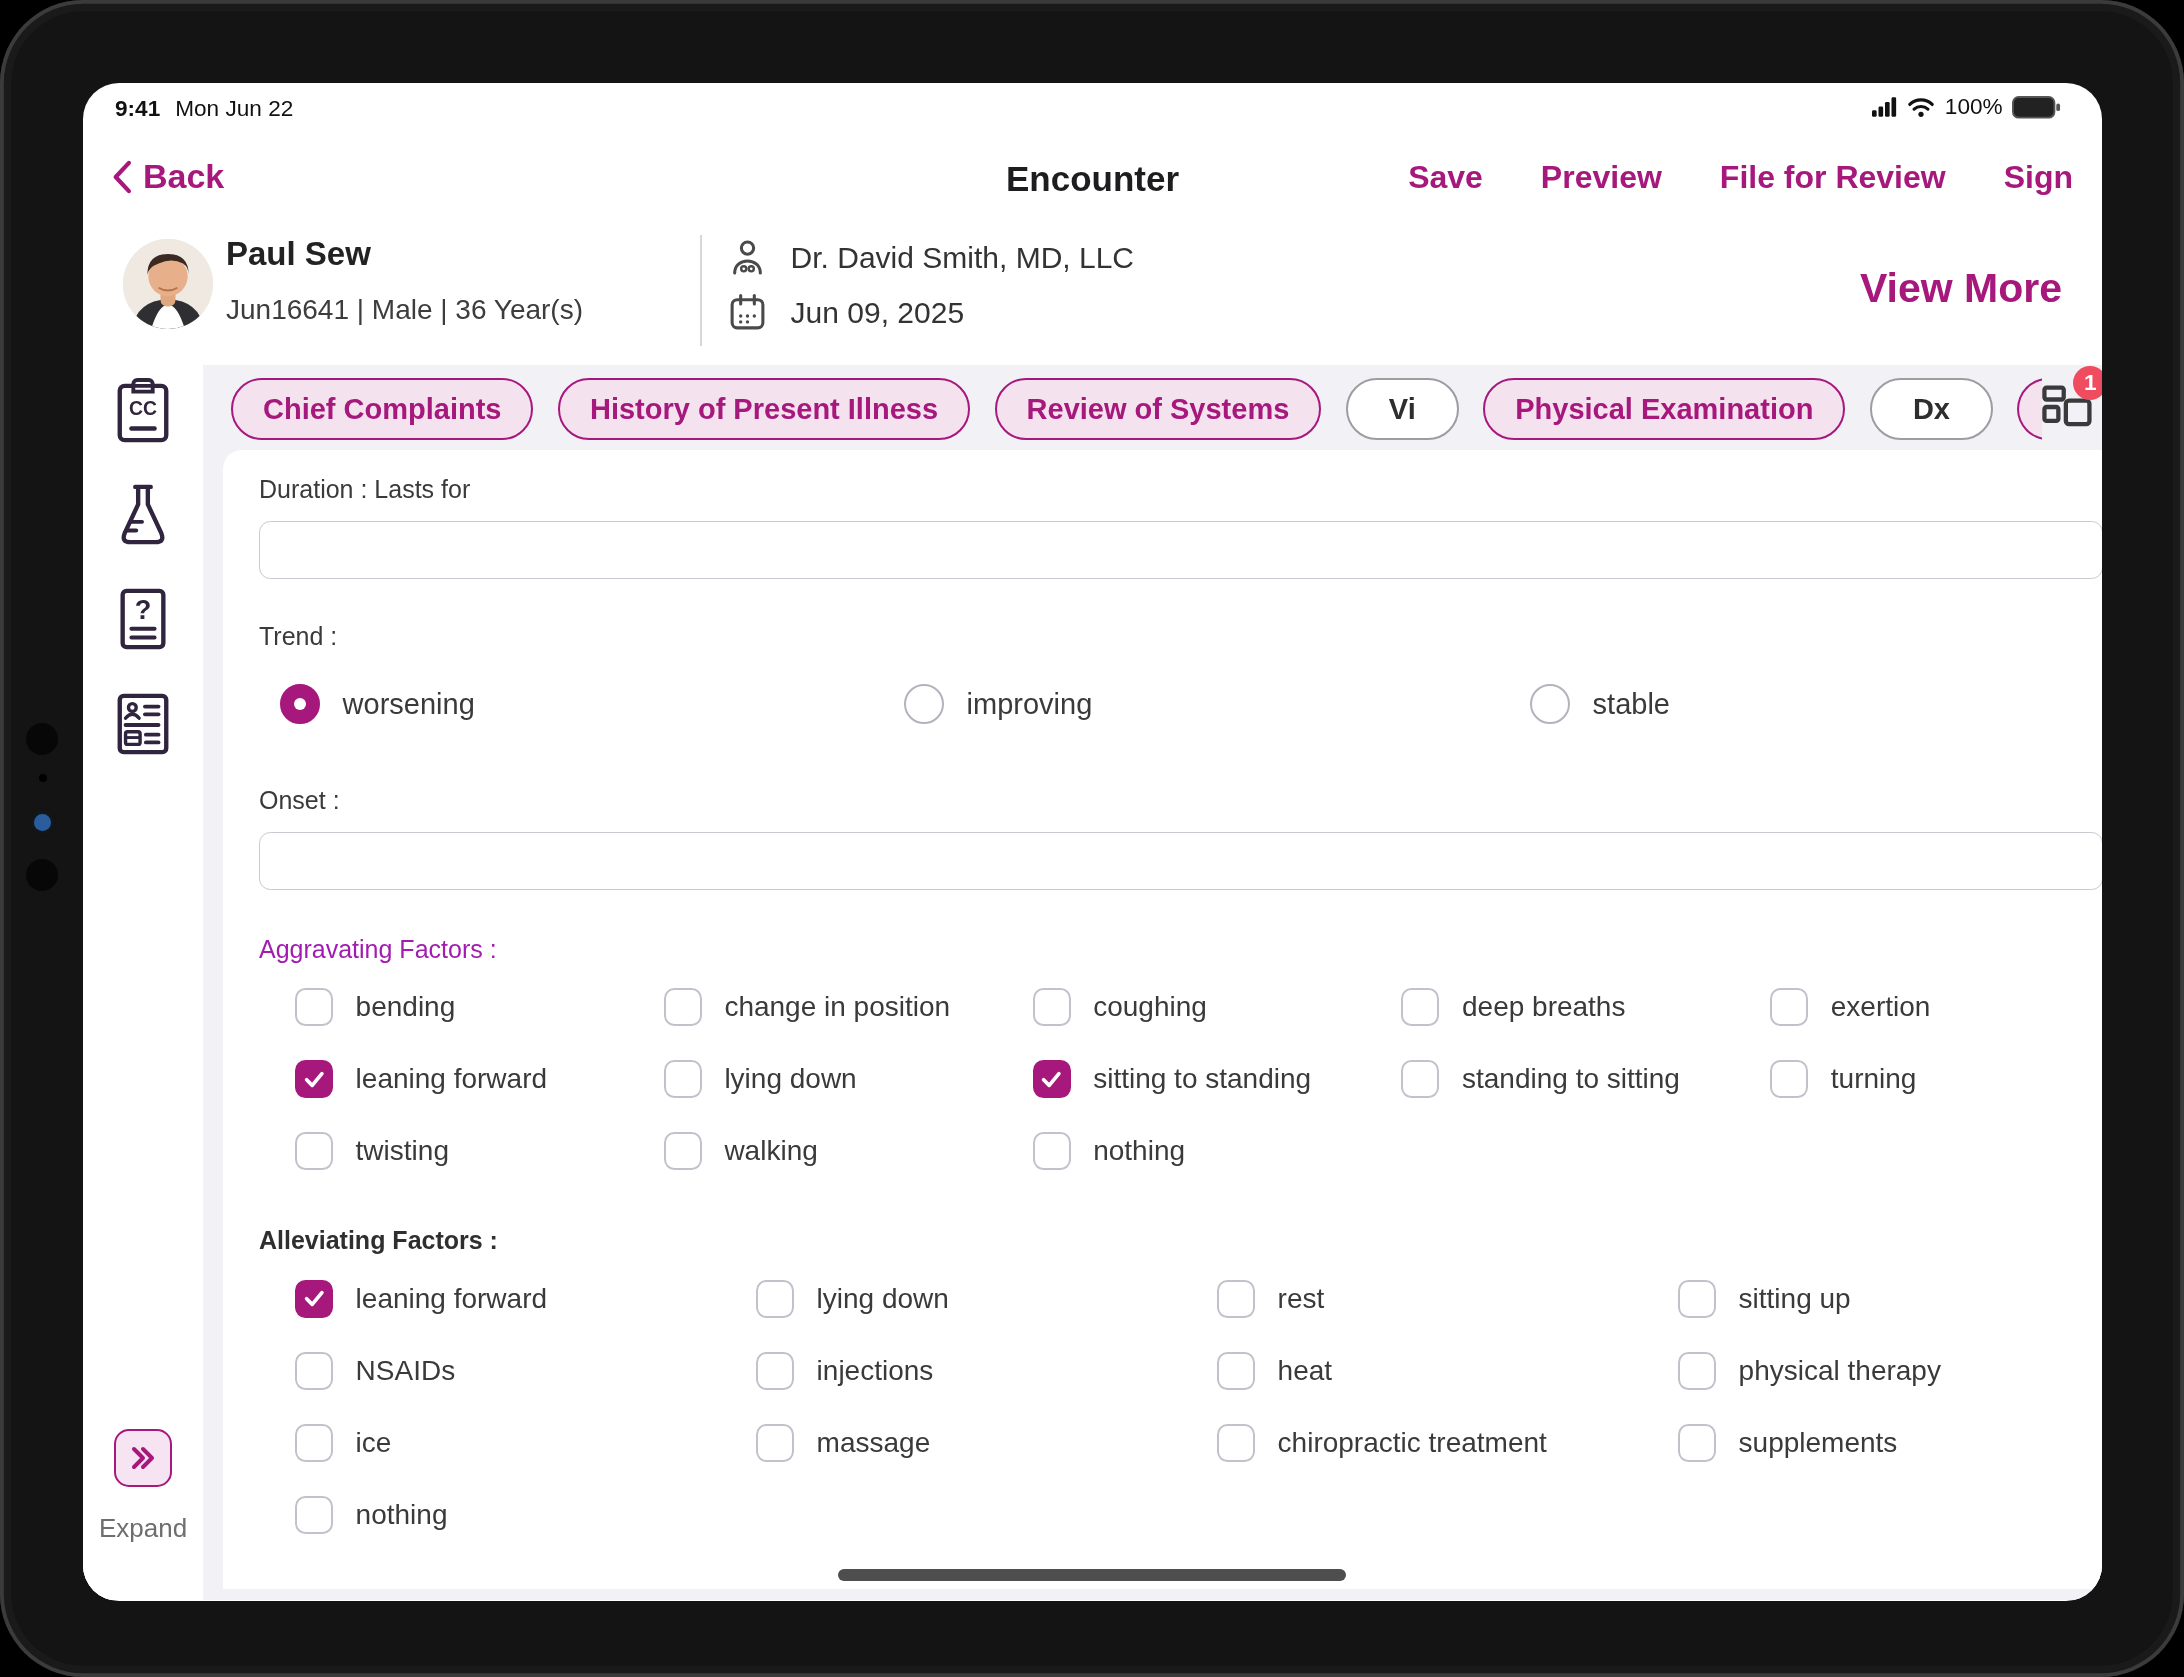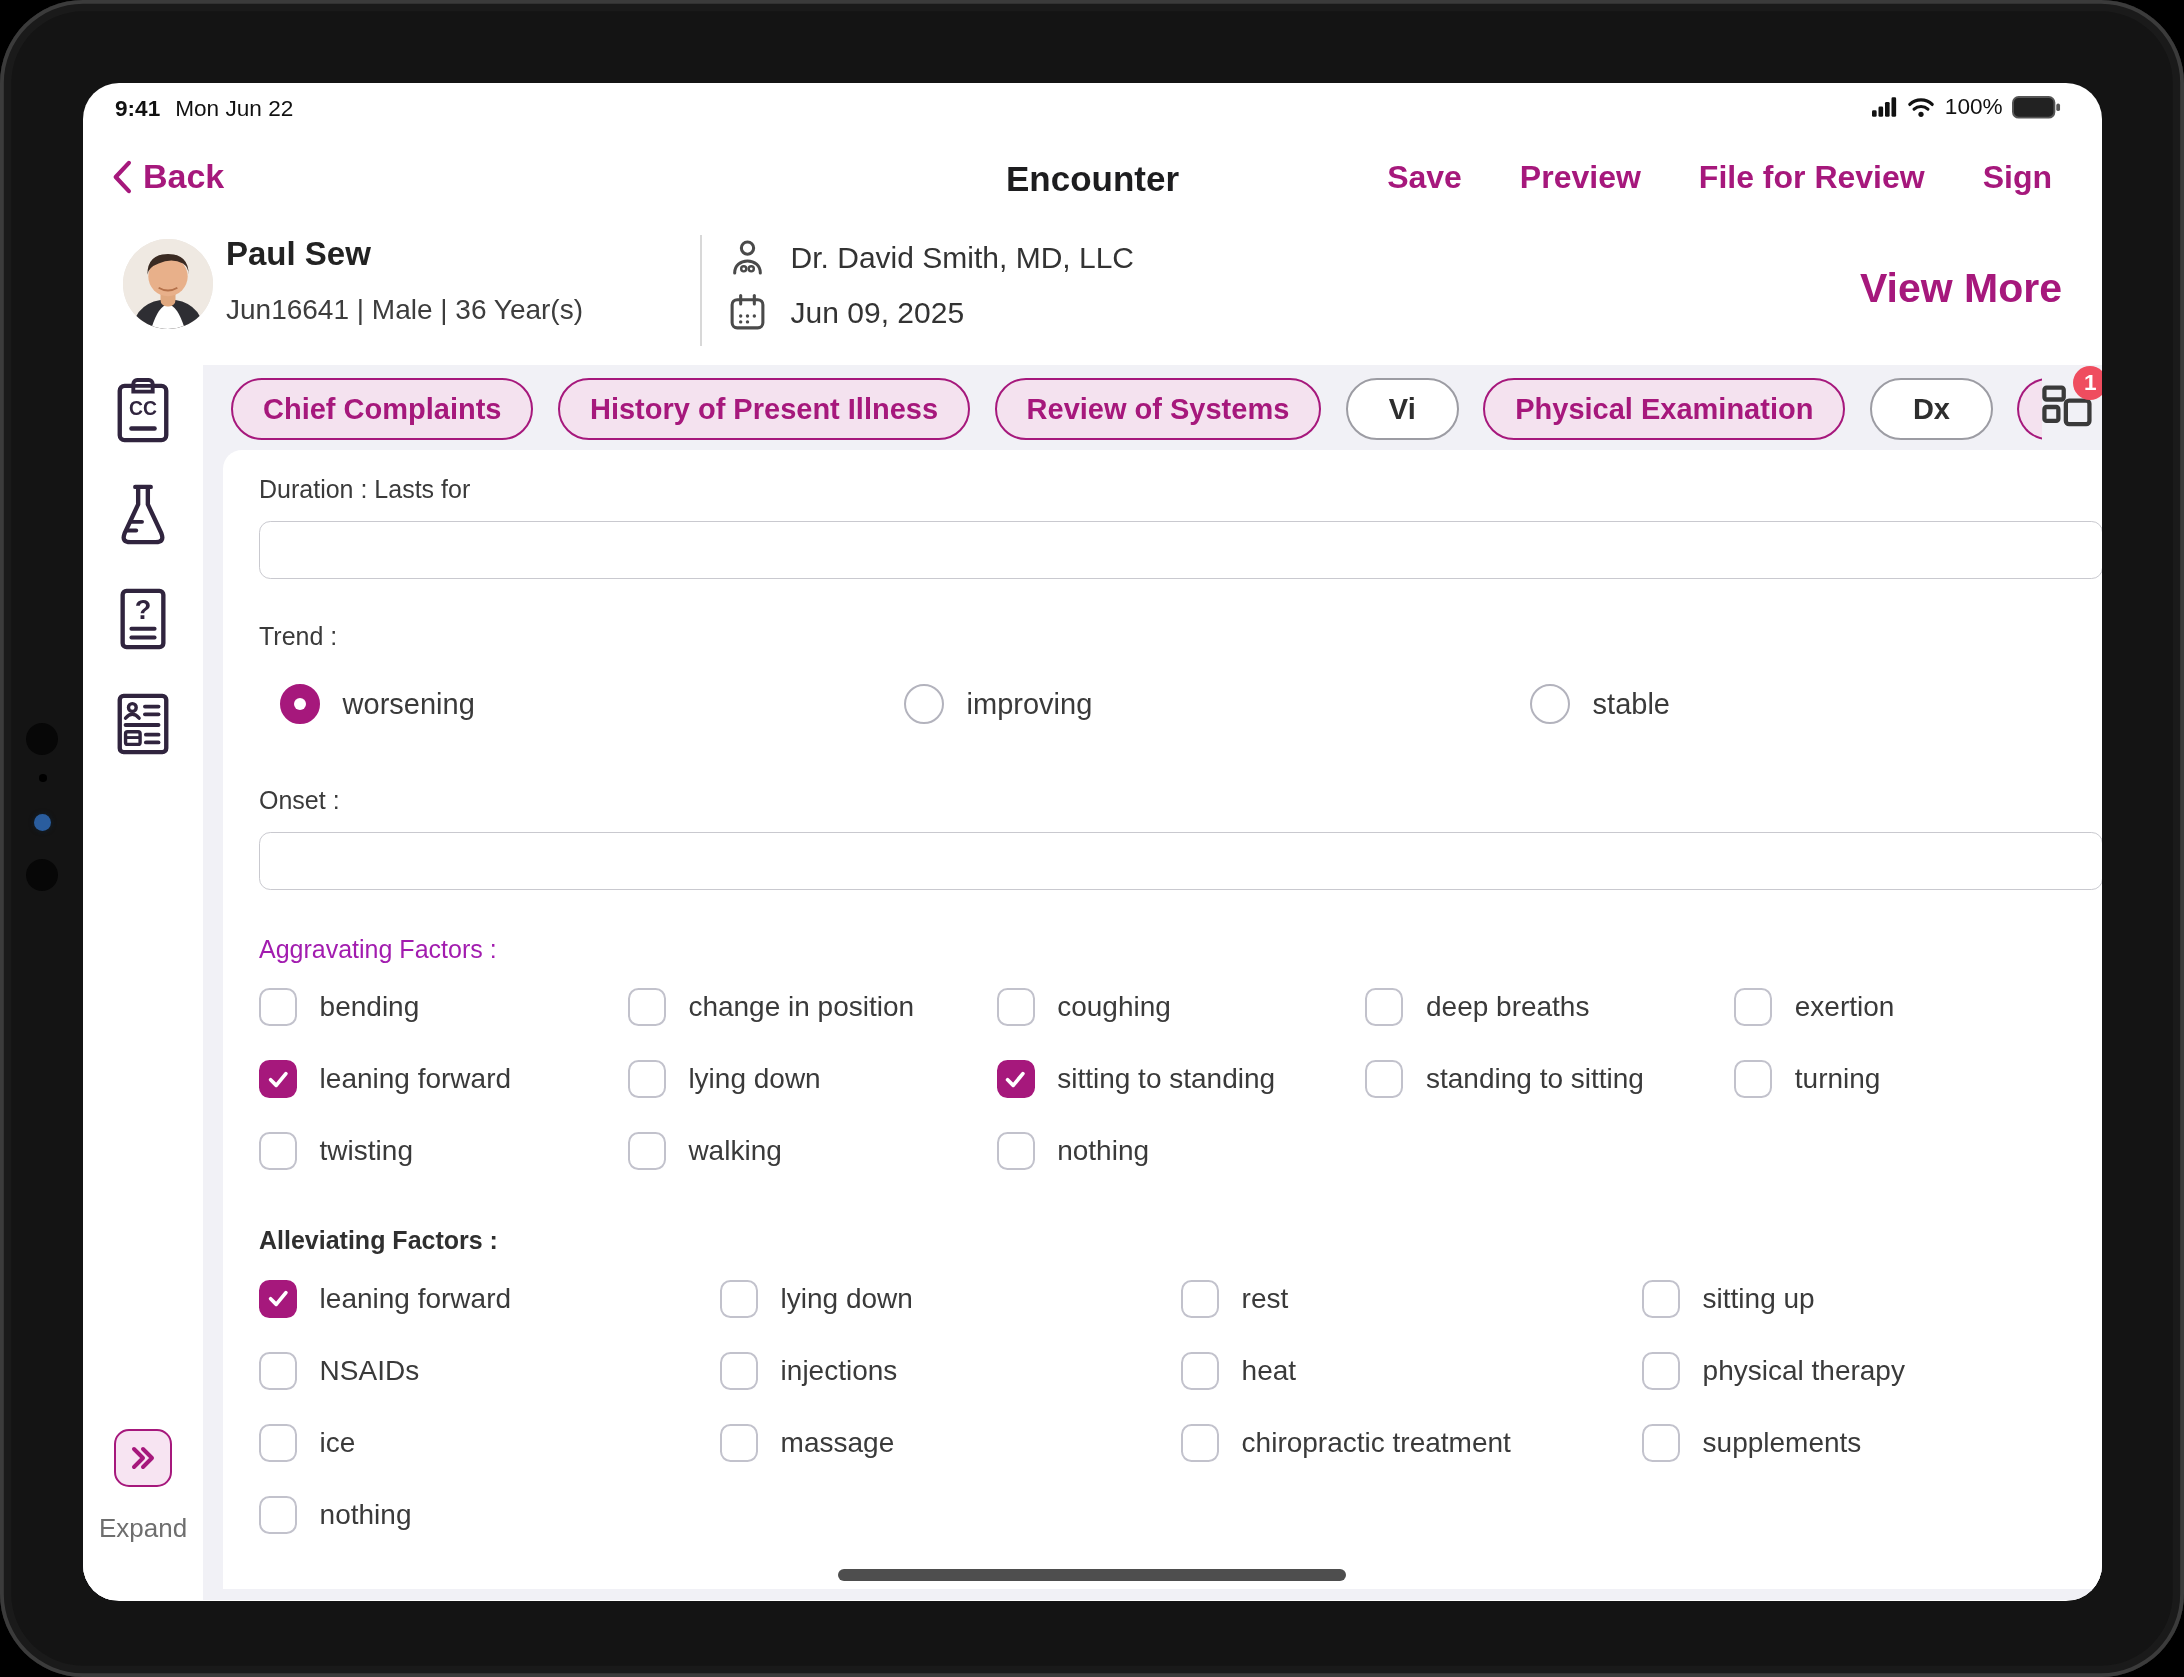--- a/index.html
+++ b/index.html
@@ -16,21 +16,21 @@
   .status-left { position:absolute; left:32px; top:13px; font-size:22.6px; color:#111; display:flex; gap:15px; }
   .status-time { font-weight:bold; }
   .status-right { position:absolute; right:41px; top:11.3px; display:flex; align-items:center; gap:9.4px; color:#111; font-size:22.6px; }
 
   
   .navbar { position:absolute; left:0; top:53px; width:100%; height:85px; }
   .back-link { position:absolute; left:28px; top:21px; display:flex; align-items:center; gap:9.4px;
                color:#A6187C; font-size:34px; font-weight:600; cursor:pointer; }
   .nav-title { position:absolute; left:0; top:22.6px; width:100%; text-align:center;
                font-size:35px; font-weight:bold; color:#1d1d1f; }
-  .nav-actions { position:absolute; right:50px; top:22.6px; display:flex; gap:58px; }
+  .nav-actions { position:absolute; right:29px; top:22.6px; display:flex; gap:58px; }
   .nav-action { color:#A6187C; font-size:32px; font-weight:600; cursor:pointer; }
   .nav-divider { position:absolute; left:0; top:137px; width:100%; height:1.9px; background:#dcdcdc; }
 
   
   .patient-header { position:absolute; left:0; top:139px; width:100%; height:143px; background:#fff; }
   .avatar { position:absolute; left:40px; top:17px; width:90px; height:90px; border-radius:50%;
             overflow:hidden; background:#e9e4df; }
   .patient-name { position:absolute; left:143px; top:13px; font-size:33px; font-weight:bold; color:#222; }
   .patient-meta { position:absolute; left:143px; top:72px; font-size:28px; color:#3d3d3d; }
   .ph-divider { position:absolute; left:617px; top:13px; height:111px; width:1.9px; background:#d8d8d8; }
@@ -76,21 +76,21 @@
   .radio-item { position:absolute; display:flex; align-items:center; gap:22.6px; cursor:pointer; }
   .radio { width:40px; height:40px; border-radius:50%; border:2.8px solid #b3b3bd; background:#fff; position:relative; flex:0 0 auto; }
   .radio.selected { background:#A6187C; border-color:#A6187C; }
   .radio.selected::after { content:""; position:absolute; left:50%; top:50%; width:12.2px; height:12.2px;
                            margin:-6.1px 0 0 -6.1px; border-radius:50%; background:#fff; }
   .radio-label { font-size:29px; color:#3a3a3a; }
 
   .check-grid { display:grid; row-gap:34px; margin-top:5.6px; }
   .grid-agg { grid-template-columns:repeat(5, 1fr); width:1844px; }
   .grid-all { grid-template-columns:repeat(4, 1fr); width:1844px; }
-  .check-item { display:flex; align-items:center; gap:22.6px; cursor:pointer; }
+  .check-item { display:flex; align-items:center; gap:22.6px; cursor:pointer;margin-left:36px; }
   .checkbox { width:38px; height:38px; border-radius:10.4px; border:2.8px solid #c2c2cc; background:#fff;
               display:flex; align-items:center; justify-content:center; flex:0 0 auto; }
   .checkbox svg { display:none; }
   .checkbox.checked { background:#A6187C; border-color:#A6187C; }
   .checkbox.checked svg { display:block; }
   .check-label { font-size:28px; color:#3a3a3a; white-space:nowrap; }
 
   .home-indicator { position:absolute; left:755px; top:1486px; width:508px; height:12.2px; border-radius:6.6px;
                     background:#4e4e4e; cursor:grab; }
 </style>

